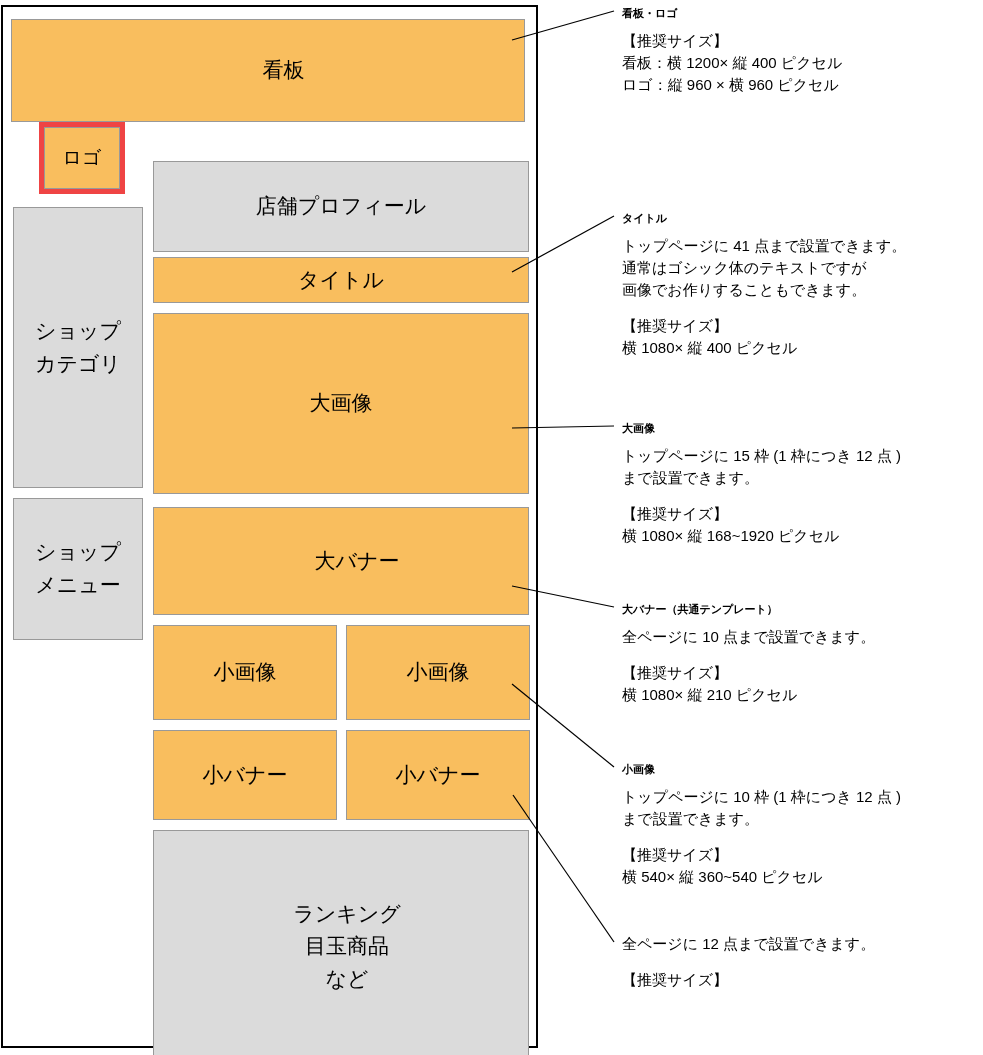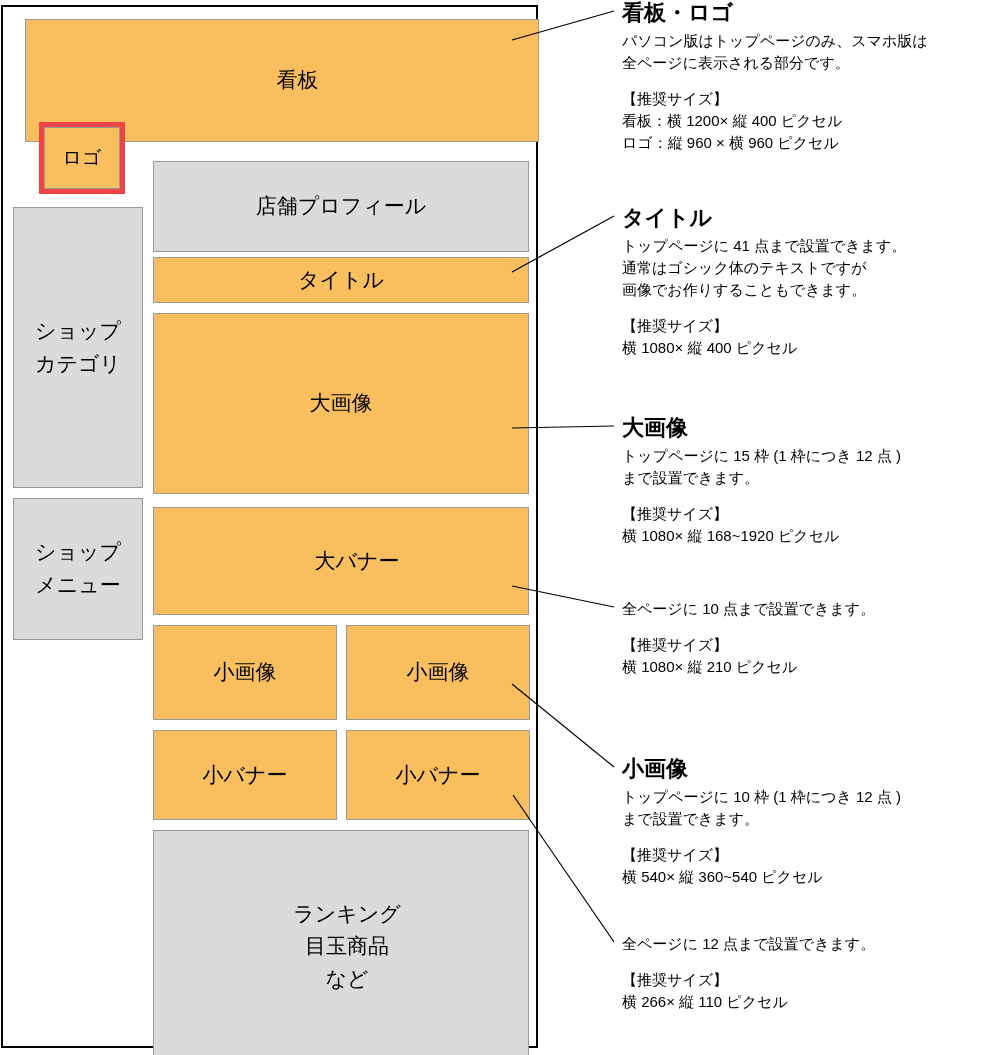--- a/index.html
+++ b/index.html
@@ -12,41 +12,41 @@
   body{font-family:"Liberation Sans",sans-serif;color:#000;}
   .stage{position:relative;width:983px;height:1055px;background:#fff;overflow:hidden;}
 
   
   .frame{position:absolute;left:1px;top:5px;width:537px;height:1043px;border:2px solid #000;box-sizing:border-box;background:#fff;}
   .box{position:absolute;display:flex;align-items:center;justify-content:center;box-sizing:border-box;border:1px solid var(--box-border);font-size:21px;text-align:center;}
   .box span{white-space:pre-line;line-height:1.55;}
   .orange{background:var(--orange);}
   .grayb{background:var(--gray);}
 
-  .banner{left:22px;top:12px;width:514px;height:123px;padding-left:31px;}
+  .banner{left:8px;top:12px;width:514px;height:103px;padding-left:31px;}
   .logo-wrap{position:absolute;left:36px;top:115px;width:86px;height:72px;background:#ef4444;padding:5px;box-sizing:border-box;z-index:2;}
   .logo{position:relative;left:0;top:0;width:100%;height:100%;font-size:19px;}
   .profile{left:150px;top:147px;width:376px;height:91px;margin-top:7px;}
   .category{left:10px;top:200px;width:130px;height:281px;}
   .title-box{left:150px;top:250px;width:376px;height:46px;}
   .large-image{left:150px;top:306px;width:376px;height:181px;}
   .menu{left:10px;top:491px;width:130px;height:142px;}
   .large-banner{left:150px;top:500px;width:376px;height:108px;padding-left:32px;}
   .small-image-1{left:150px;top:618px;width:184px;height:95px;}
   .small-image-2{left:343px;top:618px;width:184px;height:95px;}
   .small-banner-1{left:150px;top:723px;width:184px;height:90px;}
   .small-banner-2{left:343px;top:723px;width:184px;height:90px;}
   .ranking{left:150px;top:823px;width:376px;height:233px;padding-left:12px;}
 
   
   .connectors{position:absolute;left:0;top:0;width:983px;height:1055px;pointer-events:none;z-index:3;}
 
   
   .ann{position:absolute;left:622px;width:356px;}
-  .ann-title{font-size:22px;font-weight:bold;line-height:22px;margin-bottom:6px;}
+  .ann-title{font-size:11px;font-weight:bold;line-height:22px;margin-bottom:6px;}
   .ann-body{font-size:15px;line-height:22px;white-space:pre-line;margin-bottom:14px;}
   .ann-size-header{font-size:15px;line-height:22px;}
   .ann-sizes{font-size:15px;line-height:22px;white-space:pre-line;}
 </style>
 </head>
 <body>
 
 <div class="stage">
 
   <div class="frame">
@@ -111,22 +111,20 @@
     <line x1="512" y1="40" x2="614" y2="11" stroke="#000" stroke-width="1.2"></line>
     <line x1="512" y1="272" x2="614" y2="216" stroke="#000" stroke-width="1.2"></line>
     <line x1="512" y1="428" x2="614" y2="426" stroke="#000" stroke-width="1.2"></line>
     <line x1="512" y1="586" x2="614" y2="607" stroke="#000" stroke-width="1.2"></line>
     <line x1="512" y1="684" x2="614" y2="767" stroke="#000" stroke-width="1.2"></line>
     <line x1="513" y1="795" x2="614" y2="942" stroke="#000" stroke-width="1.2"></line>
   </svg>
 
   <div class="ann" style="top:2px">
     <div class="ann-title">看板・ロゴ</div>
-    <div class="ann-body">パソコン版はトップページのみ、スマホ版は
-全ページに表示される部分です。</div>
     <div class="ann-size-header">【推奨サイズ】</div>
     <div class="ann-sizes">看板：横 1200× 縦 400 ピクセル
 ロゴ：縦 960 × 横 960 ピクセル</div>
   </div>
 
   <div class="ann" style="top:207px">
     <div class="ann-title">タイトル</div>
     <div class="ann-body">トップページに 41 点まで設置できます。
 通常はゴシック体のテキストですが
 画像でお作りすることもできます。</div>
@@ -136,32 +134,32 @@
 
   <div class="ann" style="top:417px">
     <div class="ann-title">大画像</div>
     <div class="ann-body">トップページに 15 枠 (1 枠につき 12 点 )
 まで設置できます。</div>
     <div class="ann-size-header">【推奨サイズ】</div>
     <div class="ann-sizes">横 1080× 縦 168~1920 ピクセル</div>
   </div>
 
   <div class="ann" style="top:598px">
+    <div class="ann-title">大バナー（共通テンプレート）</div>
     <div class="ann-body">全ページに 10 点まで設置できます。</div>
     <div class="ann-size-header">【推奨サイズ】</div>
     <div class="ann-sizes">横 1080× 縦 210 ピクセル</div>
   </div>
 
   <div class="ann" style="top:758px">
     <div class="ann-title">小画像</div>
     <div class="ann-body">トップページに 10 枠 (1 枠につき 12 点 )
 まで設置できます。</div>
     <div class="ann-size-header">【推奨サイズ】</div>
     <div class="ann-sizes">横 540× 縦 360~540 ピクセル</div>
   </div>
 
   <div class="ann" style="top:933px">
     <div class="ann-body">全ページに 12 点まで設置できます。</div>
     <div class="ann-size-header">【推奨サイズ】</div>
-    <div class="ann-sizes">横 266× 縦 110 ピクセル</div>
   </div>
 
 </div>
 
 </body></html>

